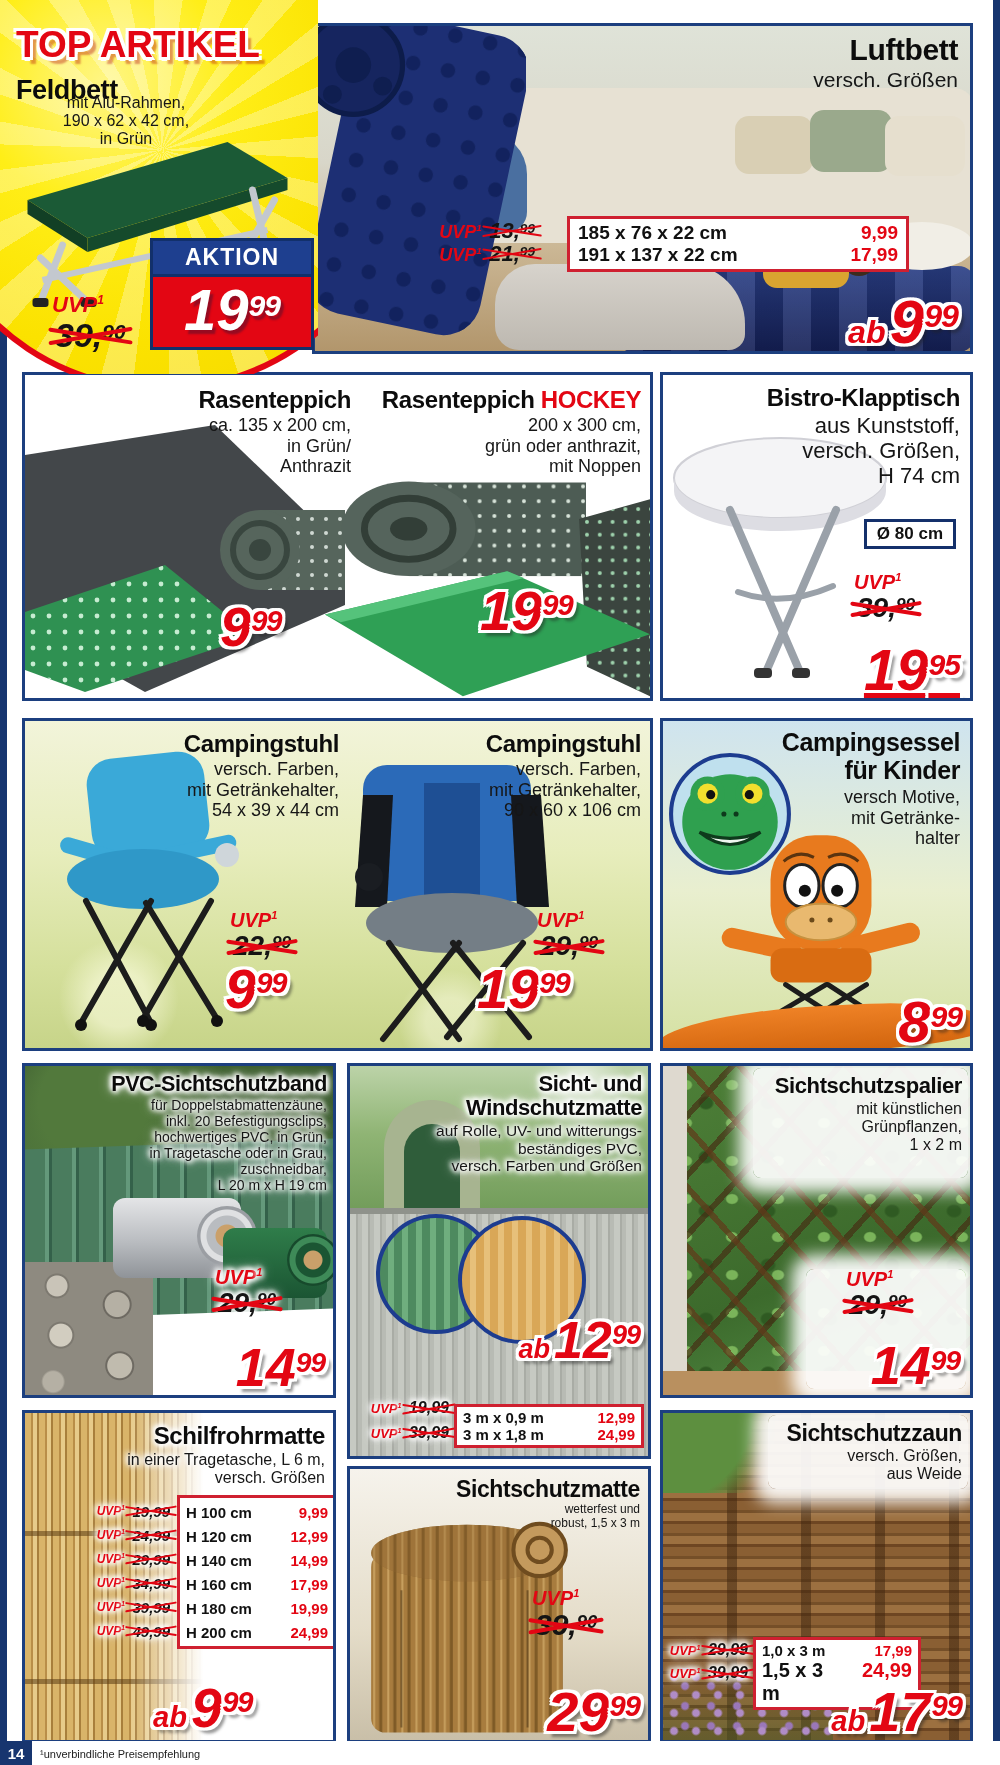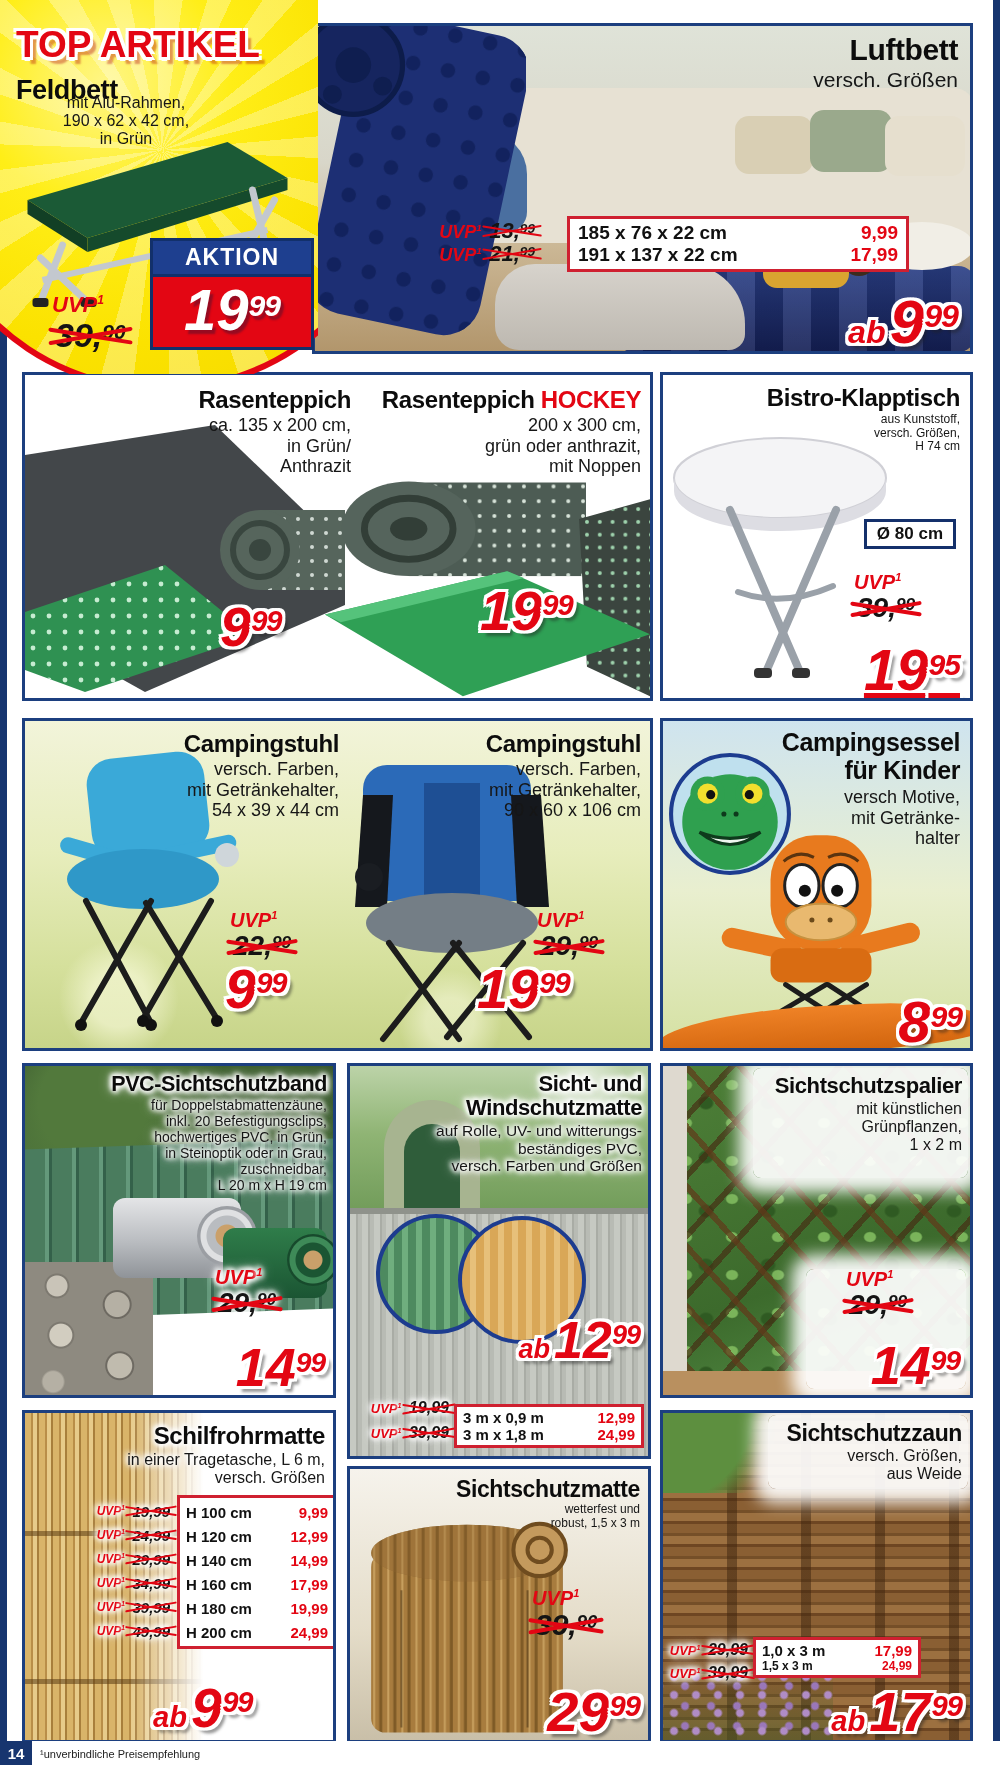--- a/index.html
+++ b/index.html
@@ -307,21 +307,21 @@
       <path d="M6,48 a106,40 0 0 0 212,0 l0,13 a106,40 0 0 1 -212,0 z" fill="#dddde3"></path>
       <g stroke="#9aa1a9" stroke-width="8" stroke-linecap="round" fill="none">
         <line x1="62" y1="80" x2="132" y2="242"></line>
         <line x1="168" y1="80" x2="98" y2="242"></line>
         <path d="M70,162 Q115,178 165,156" stroke-width="6"></path>
       </g>
       <rect x="124" y="238" width="18" height="10" rx="4" fill="#333"></rect>
       <rect x="86" y="238" width="18" height="10" rx="4" fill="#333"></rect>
     </svg>
     <div class="ttl" style="right:10px;top:10px;width:290px;font-size:24px;">Bistro-Klapptisch</div>
-    <div class="desc" style="right:10px;top:38px;width:290px;font-size:12px;">
+    <div class="desc" style="right:10px;top:38px;width:290px;font-size:22px;">
       <span>aus Kunststoff,</span><br><span>versch. Größen,</span><br><span>H 74 cm</span>
     </div>
     <div style="position:absolute;right:14px;top:144px;border:3px solid #14306b;background:#fff;padding:2px 10px;font-weight:800;font-size:17px;color:#111;">Ø 80 cm</div>
     <div class="uvpblock" style="right:16px;top:196px;width:100px;">
       <div class="uvp-label" style="font-size:20px;"><span>UVP</span><sup>1</sup></div>
       <div class="strike" style="font-size:28px;"><span>39,</span><span class="ssup">99</span></div>
     </div>
     <div class="price" style="right:10px;bottom:4px;font-size:58px;text-decoration:underline;">
       <span>19</span><span class="psup">95</span>
     </div>
@@ -436,21 +436,21 @@
     <div>
       <div class="p-foliage"></div>
       <div class="p-slats"></div>
       <div class="p-stones"></div>
       <div class="p-roll gray"></div>
       <div class="p-roll green"></div>
     </div>
     <div class="ttl halo" style="right:6px;top:7px;width:296px;font-size:21.5px;">PVC-Sichtschutzband</div>
     <div class="desc halo" style="right:6px;top:32px;width:296px;font-size:14px;font-weight:500;">
       <span>für Doppelstabmattenzäune,</span><br><span>inkl. 20 Befestigungsclips,</span><br><span>hochwertiges PVC, in Grün,</span><br>
-      <span>in Steinoptik oder in Grau,</span><br><span>zuschneidbar,</span><br><span>L 20 m x H 19 cm</span>
+      <span>in Tragetasche oder in Grau,</span><br><span>zuschneidbar,</span><br><span>L 20 m x H 19 cm</span>
     </div>
     <div class="uvpblock" style="right:18px;top:200px;width:100px;">
       <div class="uvp-label halo" style="font-size:20px;"><span>UVP</span><sup>1</sup></div>
       <div class="strike halo" style="font-size:28px;"><span>29,</span><span class="ssup">90</span></div>
     </div>
     <div class="price" style="right:8px;bottom:4px;font-size:54px;">
       <span>14</span><span class="psup">99</span>
     </div>
   </div>
 
@@ -601,21 +601,21 @@
       <div class="uvprow"><span class="uvp-label halo" style="font-size:13px;"><span>UVP</span><sup>1</sup></span>
         <span class="strike sm halo" style="font-size:16px;">29,99</span></div>
       <div class="uvprow" style="margin-top:5px;"><span class="uvp-label halo" style="font-size:13px;"><span>UVP</span><sup>1</sup></span>
         <span class="strike sm halo" style="font-size:16px;">39,99</span></div>
     </div>
     <div class="pbox" style="left:90px;top:224px;width:150px;padding:2px 6px;">
       <div class="prow" style="font-size:15px;">
           <span>1,0 x 3 m</span>
           <span class="pval">17,99</span>
         </div>
-      <div class="prow" style="font-size:12px;gap:16px;">
+      <div class="prow" style="font-size:20px;gap:16px;">
           <span>1,5 x 3 m</span>
           <span class="pval">24,99</span>
         </div>
     </div>
     <div class="price" style="right:8px;bottom:4px;font-size:56px;">
       <span class="ab">ab</span><span>17</span><span class="psup">99</span>
     </div>
   </div>
 
   <div class="footer">

